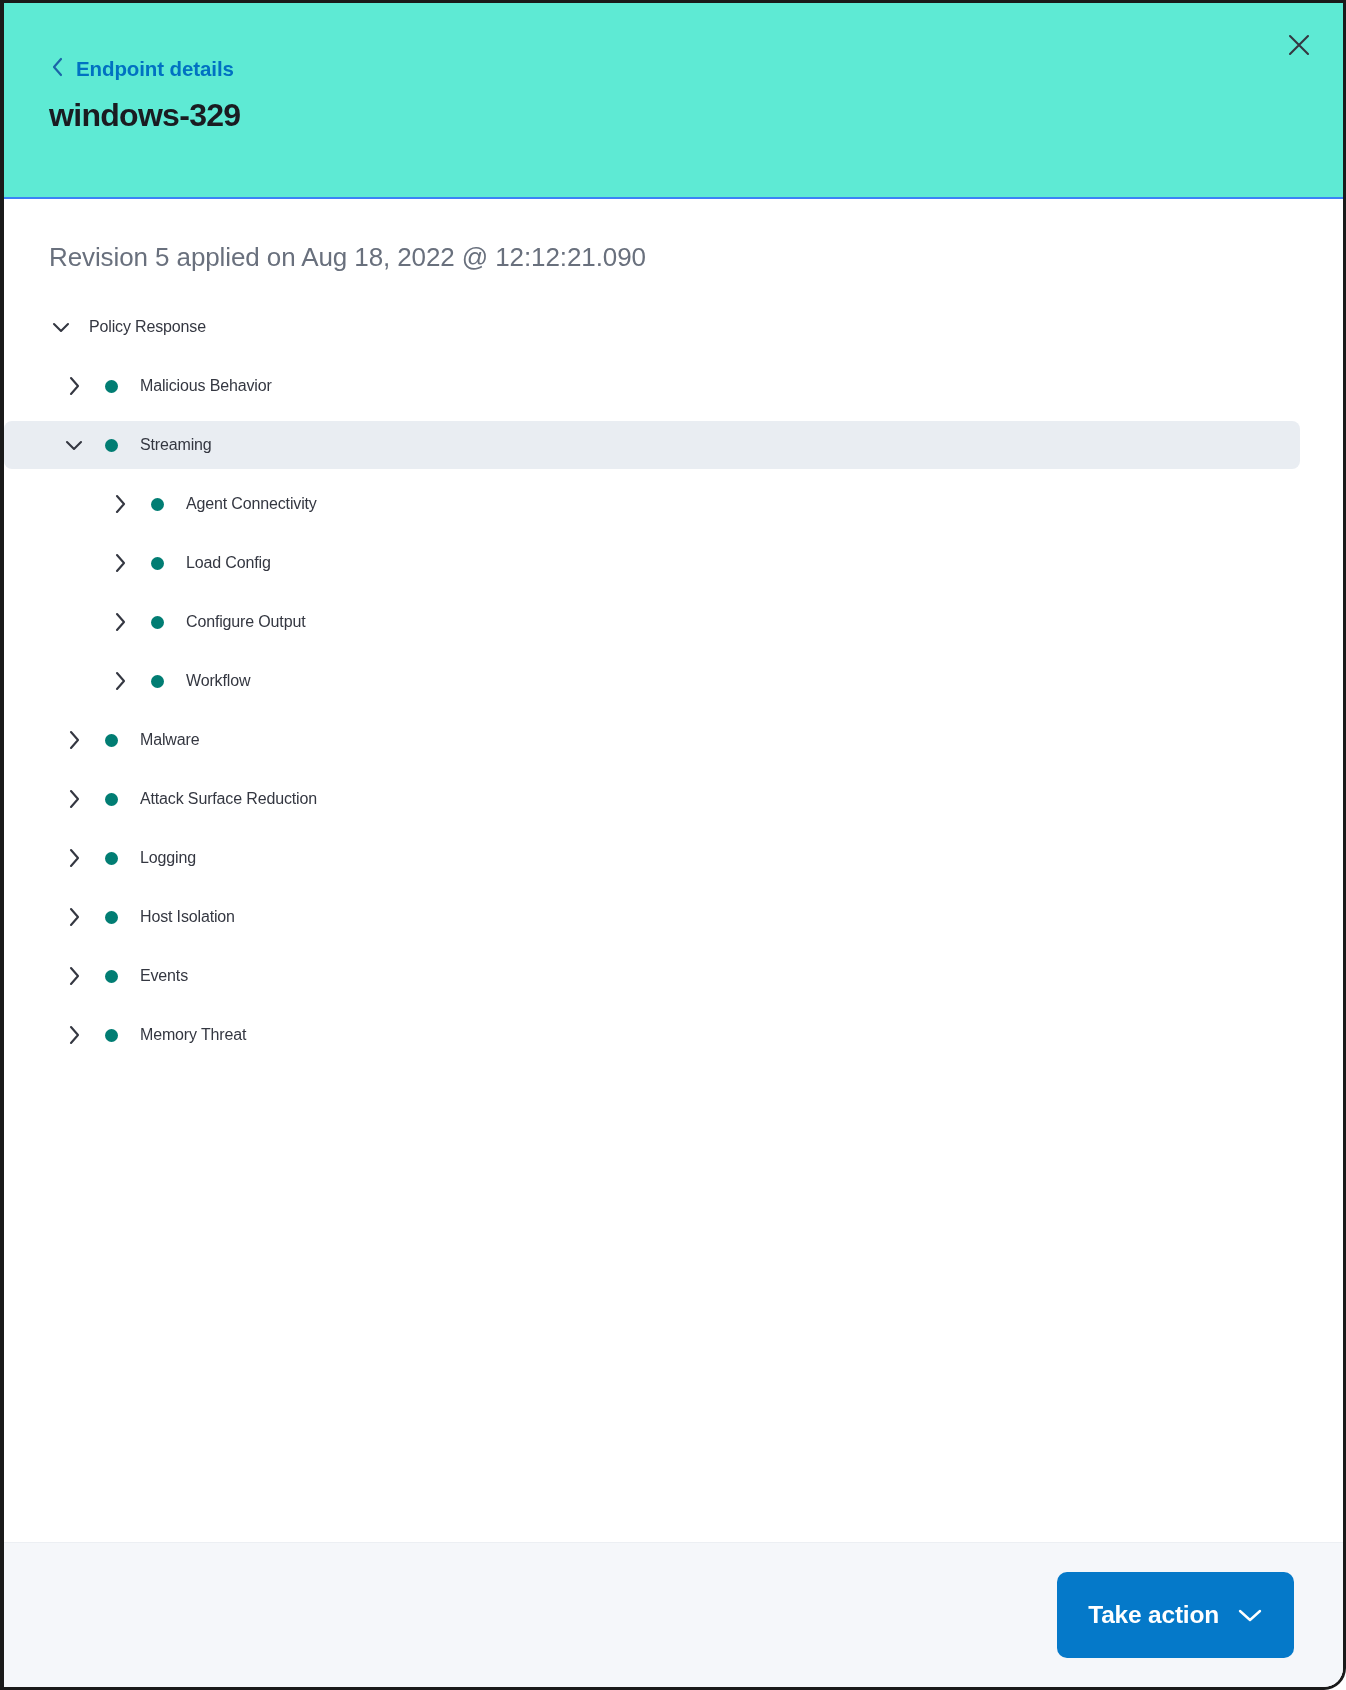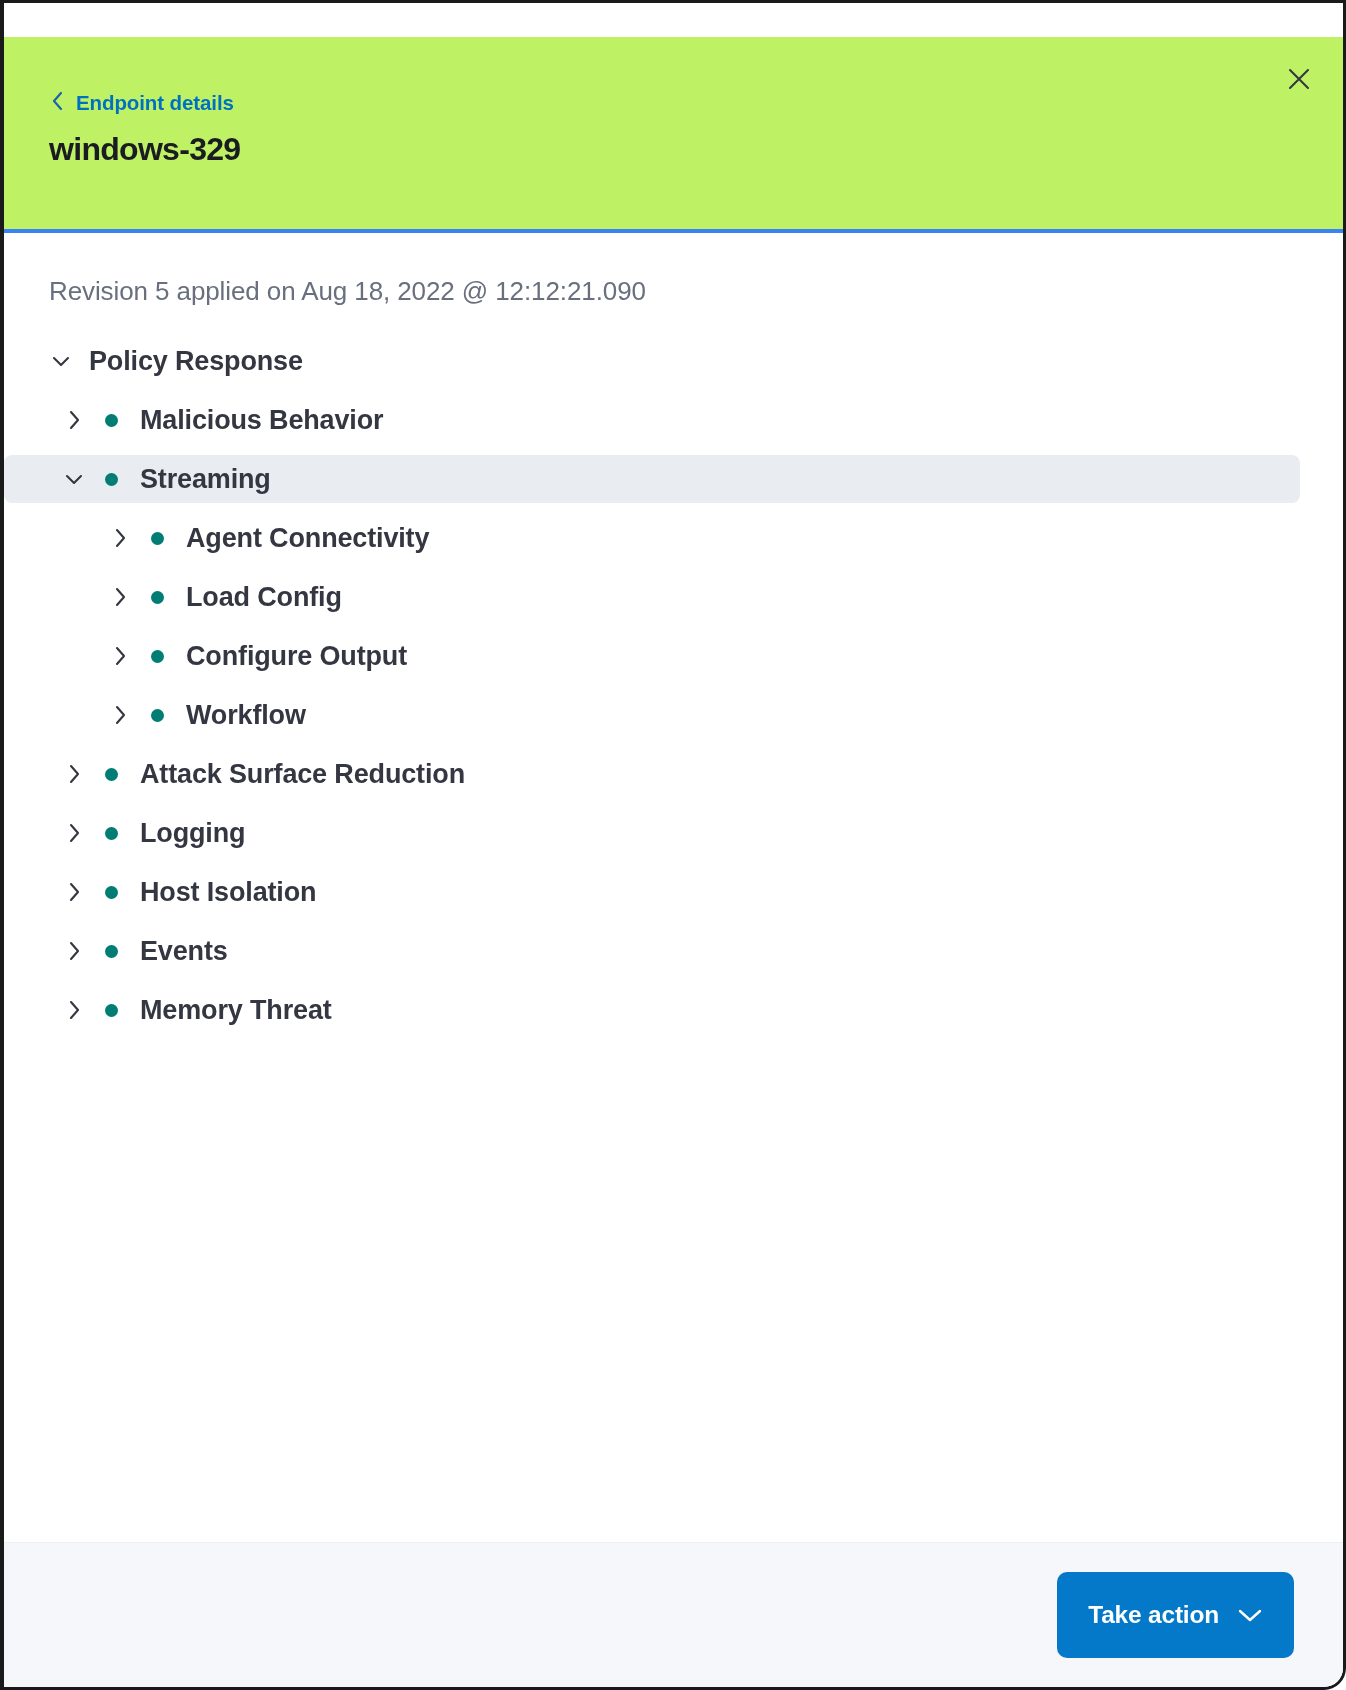--- a/index.html
+++ b/index.html
@@ -25,23 +25,22 @@
     overflow: hidden;
     display: flex;
     flex-direction: column;
   }
 
   
   .flyout-header {
     position: relative;
     height: 196px;
     flex: 0 0 196px;
-    border-bottom: 4px solid #3b82f6;
-    background: #bef264;
-    margin-top: 34px;
+    border-bottom: 2px solid #3b82f6;
+    background: #5eead4;
   }
 
   .close-btn {
     position: absolute;
     top: 22px;
     right: 24px;
     width: 40px;
     height: 40px;
     display: flex;
     align-items: center;
@@ -130,26 +129,25 @@
   .status-dot {
     flex: 0 0 auto;
     width: 13px;
     height: 13px;
     border-radius: 50%;
     background: #017d73;
     margin-left: 19px;
   }
 
   .tree-label {
-    font-size: 27px;
+    font-size: 16px;
     color: #343741;
     line-height: 1;
     letter-spacing: -0.15px;
     white-space: nowrap;
-    font-weight: bold;
   }
   .tree-row.depth-root .tree-label { margin-left: 16px; }
   .tree-row.depth-0 .tree-label,
   .tree-row.depth-1 .tree-label { margin-left: 22px; }
 
   
   .flyout-footer {
     flex: 0 0 145px;
     background: #f5f7fa;
     border-top: 1px solid #eceff3;
@@ -269,20 +267,29 @@
           <span class="status-dot" style="background: rgb(1, 125, 115);"></span>
           <span class="tree-label">Workflow</span>
         </div>
         <div class="tree-row depth-0">
           <span class="tree-arrow">
             <svg width="24" height="24" viewBox="0 0 24 24">
               <path d="M9 4 L16 12 L9 20" stroke="#343741" stroke-width="2.1" fill="none" stroke-linecap="round" stroke-linejoin="round"></path>
             </svg>
           </span>
           <span class="status-dot" style="background: rgb(1, 125, 115);"></span>
+          <span class="tree-label">Malware</span>
+        </div>
+        <div class="tree-row depth-0">
+          <span class="tree-arrow">
+            <svg width="24" height="24" viewBox="0 0 24 24">
+              <path d="M9 4 L16 12 L9 20" stroke="#343741" stroke-width="2.1" fill="none" stroke-linecap="round" stroke-linejoin="round"></path>
+            </svg>
+          </span>
+          <span class="status-dot" style="background: rgb(1, 125, 115);"></span>
           <span class="tree-label">Attack Surface Reduction</span>
         </div>
         <div class="tree-row depth-0">
           <span class="tree-arrow">
             <svg width="24" height="24" viewBox="0 0 24 24">
               <path d="M9 4 L16 12 L9 20" stroke="#343741" stroke-width="2.1" fill="none" stroke-linecap="round" stroke-linejoin="round"></path>
             </svg>
           </span>
           <span class="status-dot" style="background: rgb(1, 125, 115);"></span>
           <span class="tree-label">Logging</span>

